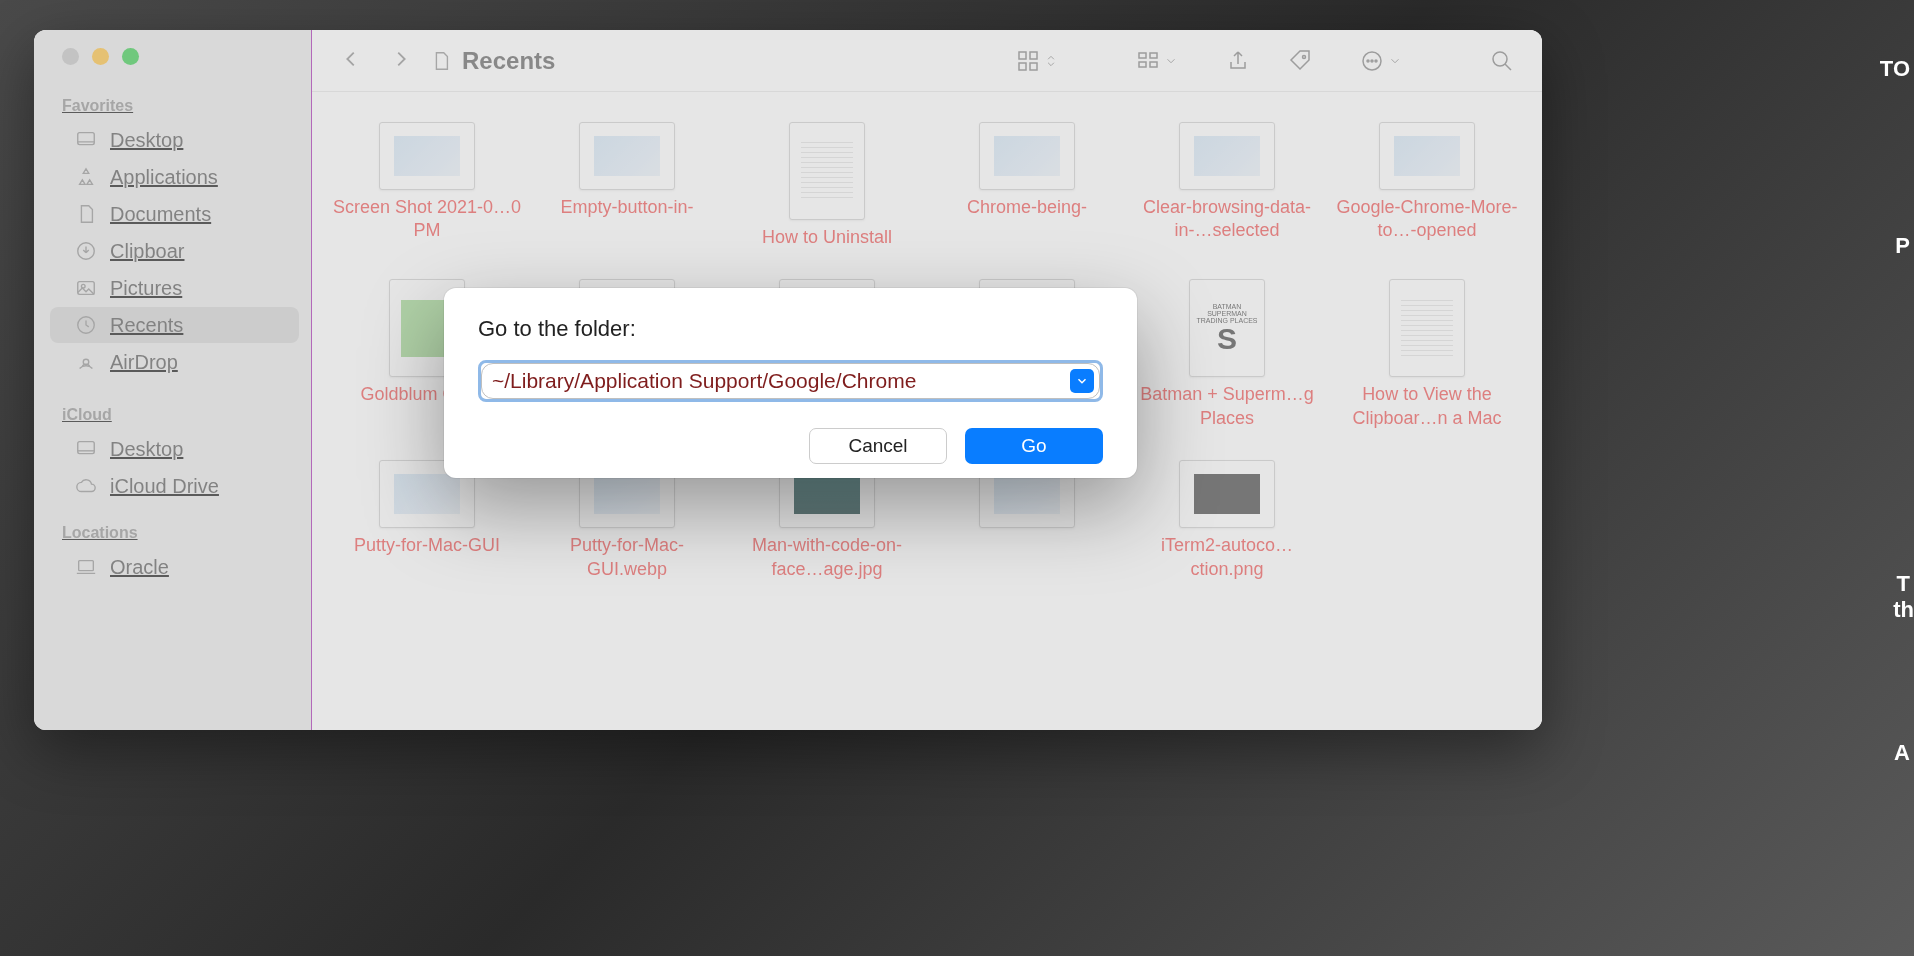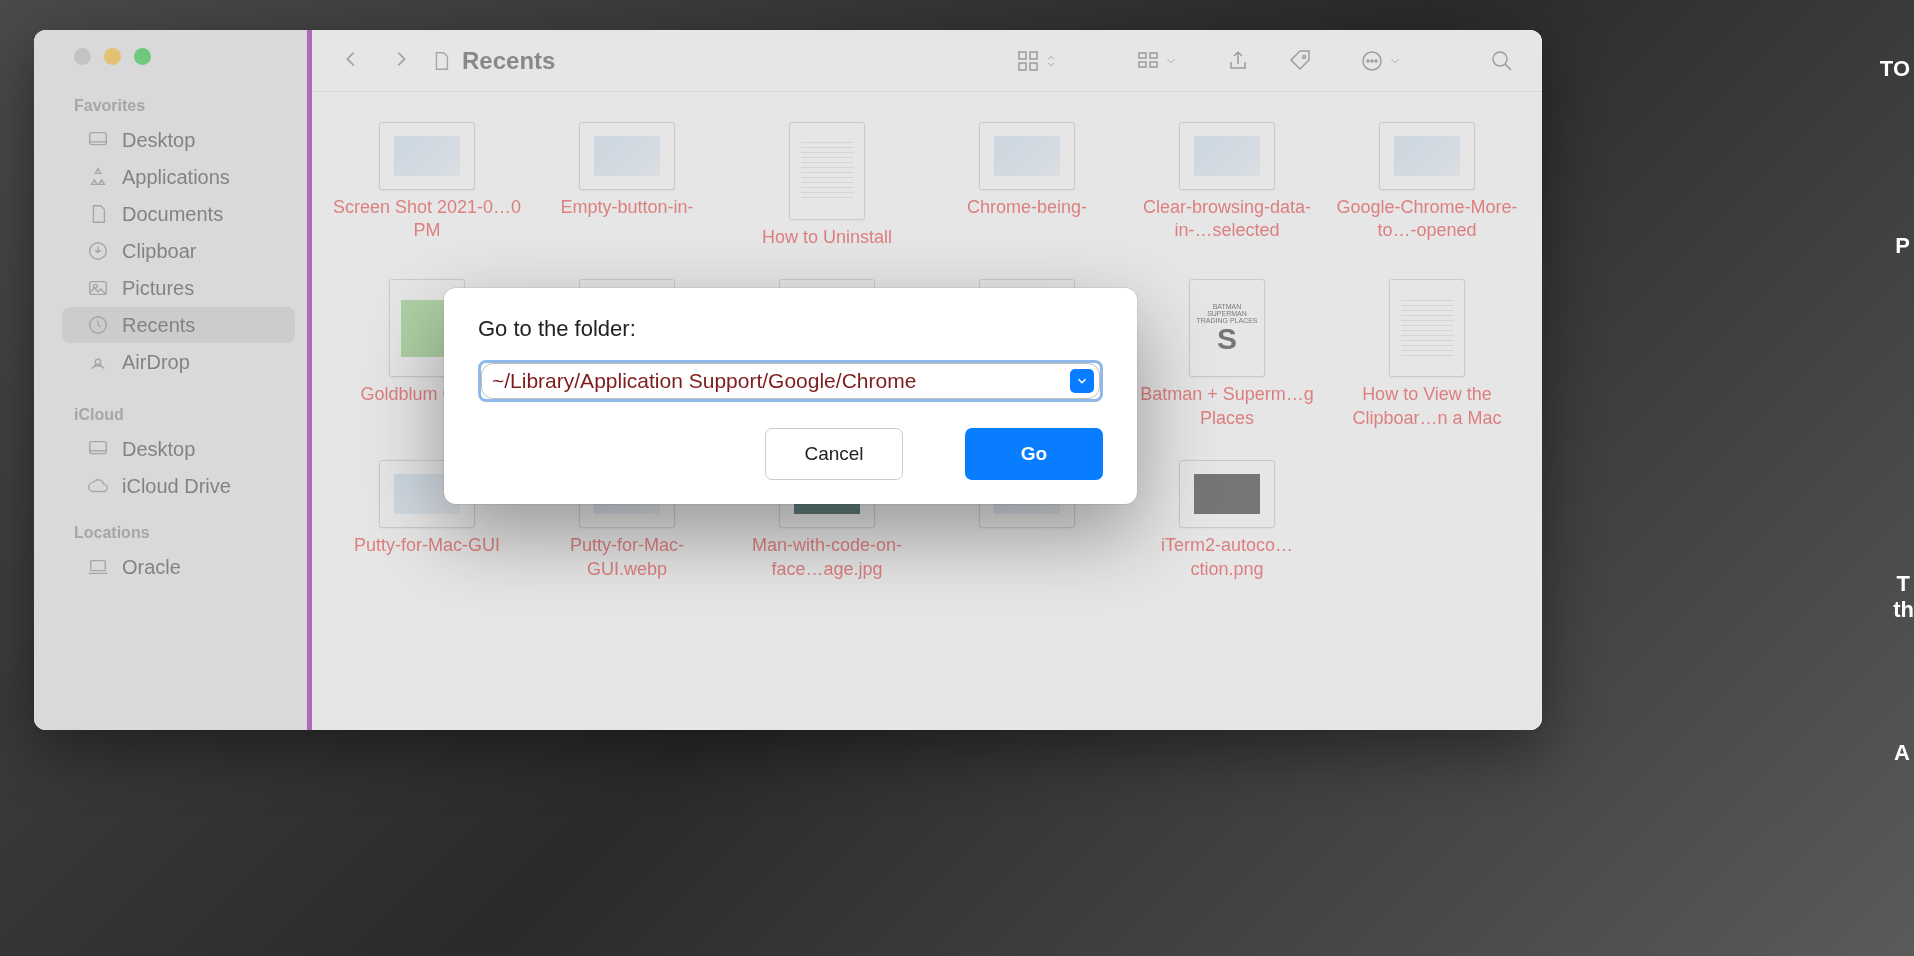--- a/index.html
+++ b/index.html
@@ -32,23 +32,24 @@
   .dim-overlay {
     position: absolute;
     inset: 0;
     background: rgba(200,200,200,0.45);
     z-index: 5;
     pointer-events: none;
   }
   .sidebar {
     width: 278px;
     background: #e8e8e8;
-    padding: 18px 0 0 16px;
-    border-right: 5px solid #a21caf;
+    padding: 18px 0 0 4px;
+    border-right: 1px solid #a21caf;
     font-size: 20px;
+    text-decoration: underline;
   }
   .traffic-lights {
     display: flex;
     gap: 13px;
     padding: 0 0 24px 24px;
   }
   .traffic-light { width: 17px; height: 17px; border-radius: 50%; }
   .tl-red { background: #bfbfbf; }
   .tl-yellow { background: #febc2e; }
   .tl-green { background: #28c840; }
@@ -144,21 +145,21 @@
   }
   
   .dialog {
     position: absolute;
     top: 288px;
     left: 444px;
     width: 693px;
     background: #fff;
     border-radius: 12px;
     box-shadow: 0 30px 80px rgba(0,0,0,0.35), 0 0 0 1px rgba(0,0,0,0.05);
-    padding: 28px 34px 24px;
+    padding: 28px 34px 14px;
     z-index: 50;
   }
   .dialog-title {
     font-size: 22px;
     color: #222;
     margin-bottom: 18px;
   }
   .dialog-input-wrap {
     position: relative;
     border: 3.5px solid #8fb9e8;
@@ -190,29 +191,28 @@
   }
   .combo-btn svg { width:14px; height:14px; stroke:#fff; fill:none; stroke-width:2.5; }
   .dialog-buttons {
     display:flex;
     justify-content:flex-end;
     gap:18px;
     margin-top:26px;
   }
   .btn {
     min-width: 138px;
-    height: 52px;
+    height: 36px;
     border-radius: 7px;
     font-size: 19px;
     display:flex; align-items:center; justify-content:center;
     cursor: default;
-    margin-left: 44px;
   }
   .btn-cancel { background:#fff; border:1px solid #ccc; color:#222; }
-  .btn-go { background:#097dff; color:#fff; border:none; font-weight:700; }
+  .btn-go { background:#097dff; color:#fff; border:none; font-weight:400; }
 </style>
 </head>
 <body>
 
 <div class="desktop-bg"></div>
 
 <div class="finder-window">
   <div class="sidebar">
     <div class="traffic-lights">
       <div class="traffic-light tl-red"></div>

